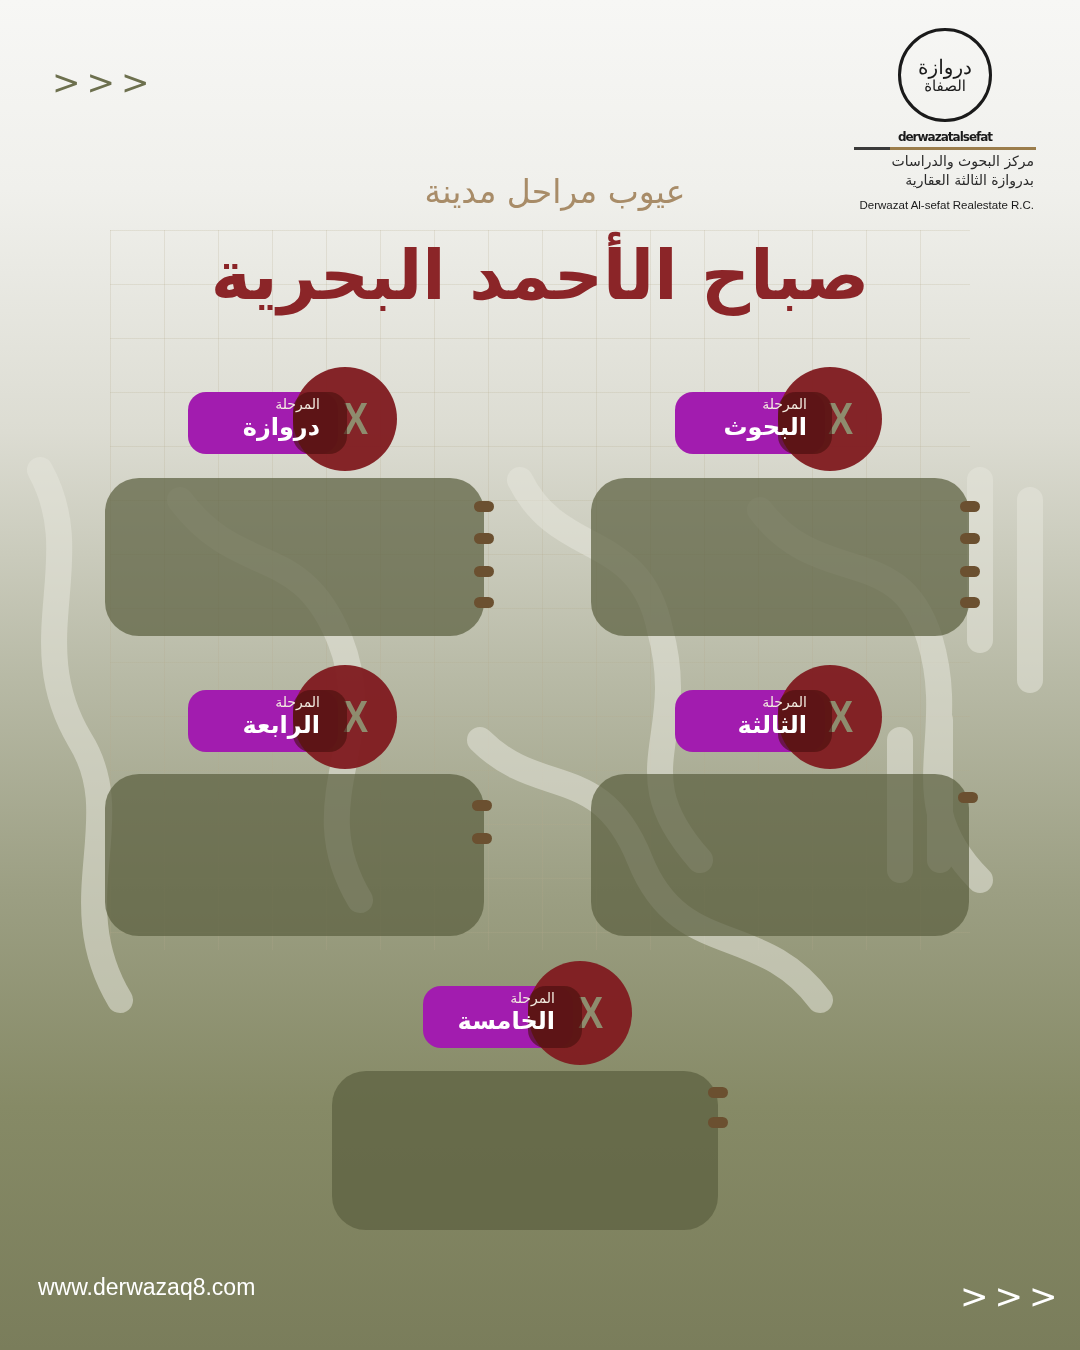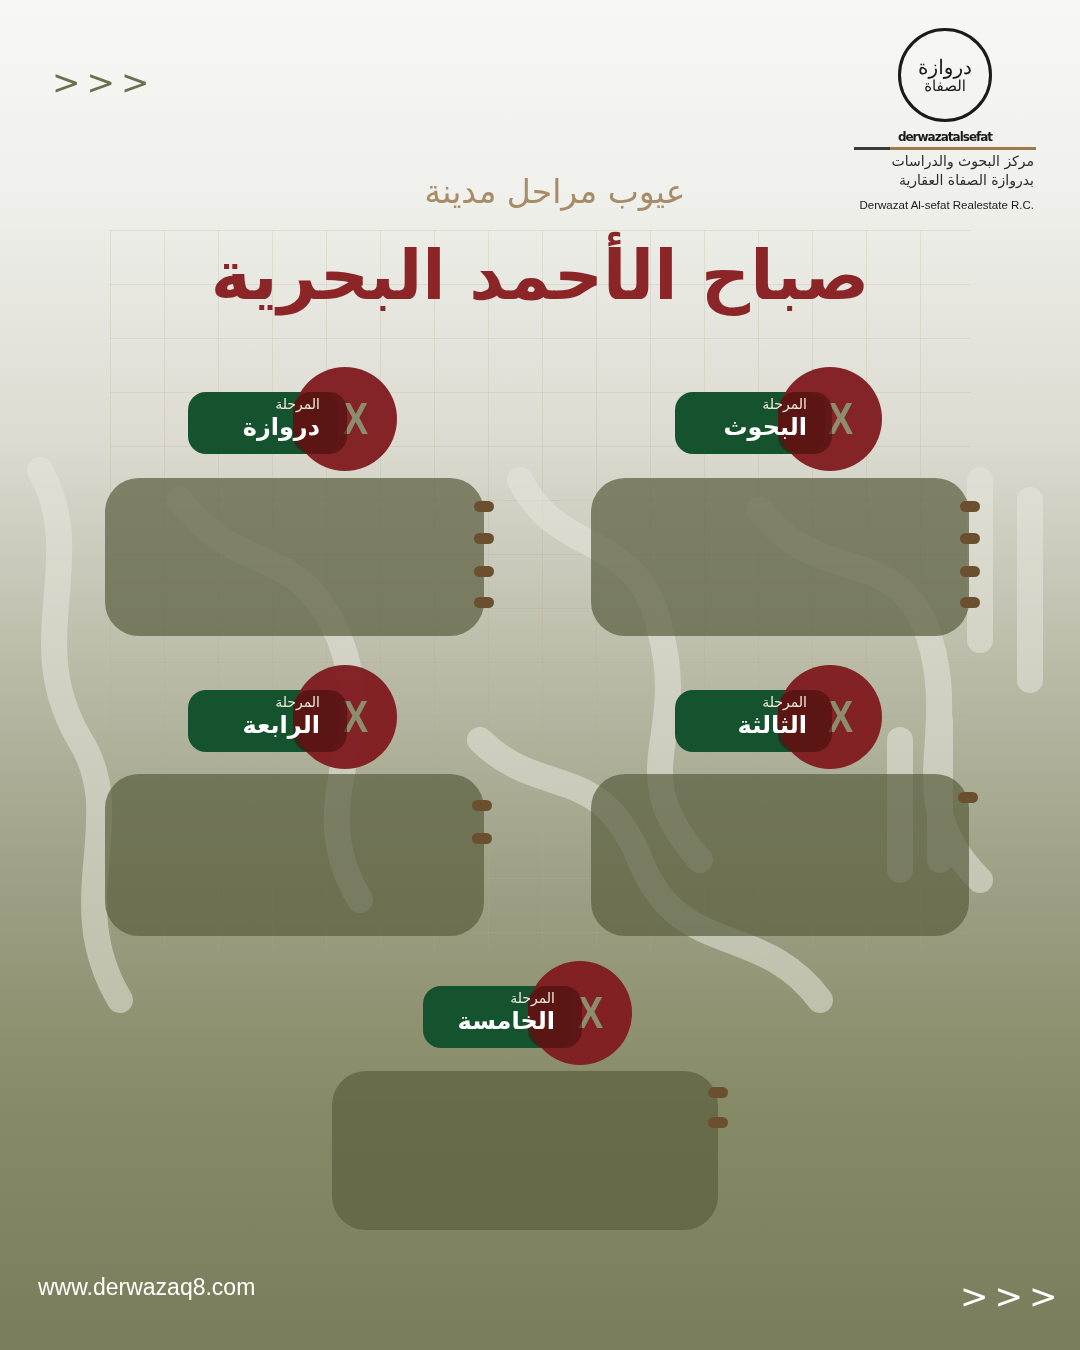--- a/index.html
+++ b/index.html
@@ -30,21 +30,21 @@
   }
   .logo-wordmark { margin-top: 8px; font-family: "DejaVu Sans", sans-serif; font-weight: bold; font-size: 12px; letter-spacing: -1px; color: #1a1a1a; }
   .logo-rule { height: 3px; margin: 3px 4px 0; background: linear-gradient(to right, #3a3a3a 0%, #3a3a3a 20%, #9b7d4b 20%, #9b7d4b 100%); }
   .logo-ar { direction: rtl; font-size: 14px; color: #2a2a2a; margin-top: 2px; line-height: 1.35; text-align: right; padding-right: 6px; }
   .logo-en { font-family: "Liberation Sans", sans-serif; font-size: 11.5px; color: #1a1a1a; margin-top: 9px; text-align: right; padding-right: 6px; }
 
   .subtitle { position: absolute; left: 0; width: 1110px; top: 172px; text-align: center; direction: rtl; font-size: 33px; color: #a88c68; }
   .title { position: absolute; left: 0; width: 1080px; top: 236px; text-align: center; direction: rtl; font-size: 68px; font-weight: bold; color: #8b2528; letter-spacing: -1px; }
 
   .phase { position: absolute; }
-  .badge { position: absolute; height: 62px; width: 150px; border-radius: 18px; background: #14532d; }
+  .badge { position: absolute; height: 62px; width: 150px; border-radius: 18px; background: #a21caf; }
   .badge-text { position: absolute; right: 0; top: 0; width: 100%; height: 100%; direction: rtl; padding-right: 18px; text-align: right; z-index: 3; }
   .badge-label { font-size: 14px; color: #f3ece0; display: block; margin-top: 4px; line-height: 16px; }
   .badge-name { font-size: 24px; font-weight: bold; color: #ffffff; display: block; line-height: 30px; }
   .xcircle { position: absolute; width: 104px; height: 104px; border-radius: 50%; background: rgba(128,28,32,0.96); z-index: 2; display: flex; align-items: center; justify-content: center; }
   .xcircle .x { font-family: "Liberation Sans", sans-serif; font-weight: bold; font-size: 44px; color: #8e8c6e; margin-left: 22px; transform: scaleX(0.85); }
   .overlap { position: absolute; width: 54px; height: 62px; border-radius: 18px; background: rgba(70,15,12,0.6); z-index: 2; }
 
   .card { position: absolute; border-radius: 34px; background: rgba(92,96,64,0.72); }
   .bullet { position: absolute; width: 20px; height: 11px; border-radius: 6px; background: #6b5030; }
 
@@ -71,21 +71,21 @@
 <div class="logo">
   <div class="logo-circle">
     <div>
       <div>دروازة</div>
       <div style="font-size:15px">الصفاة</div>
     </div>
   </div>
   <div class="logo-wordmark">derwazatalsefat</div>
   <div class="logo-rule"></div>
   <div class="logo-ar">مركز البحوث والدراسات</div>
-  <div class="logo-ar" style="margin-top:0">بدروازة الصفاة العقارية</div>
+  <div class="logo-ar" style="margin-top:0">بدروازة الثالثة العقارية</div>
   <div class="logo-en">Derwazat Al-sefat Realestate R.C.</div>
 </div>
 
 <div class="subtitle">عيوب مراحل مدينة</div>
 <div class="title">صباح الأحمد البحرية</div>
 
 <div class="phase" style="left:0;top:0;">
   <div class="badge" style="left:675px;top:392px;">
     <div class="badge-text">
       <span class="badge-label">المرحلة</span>

